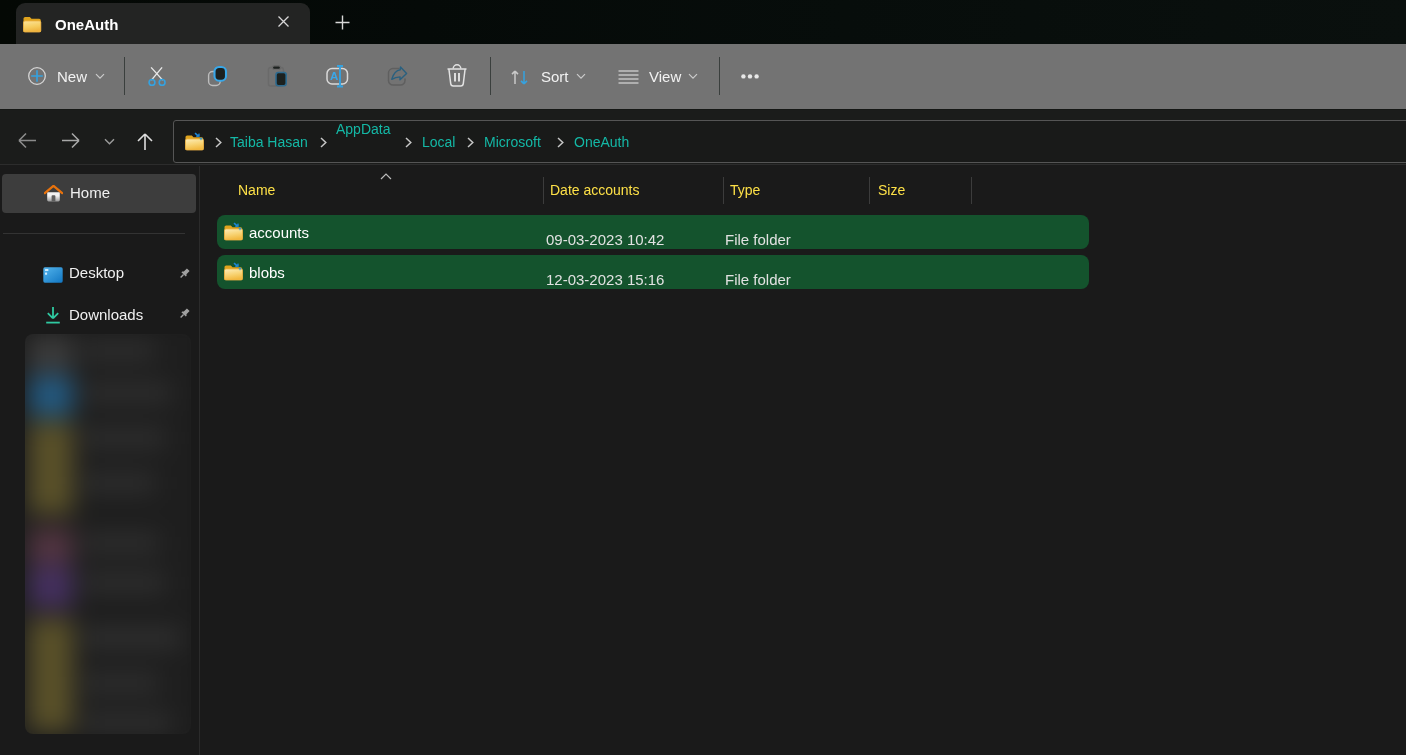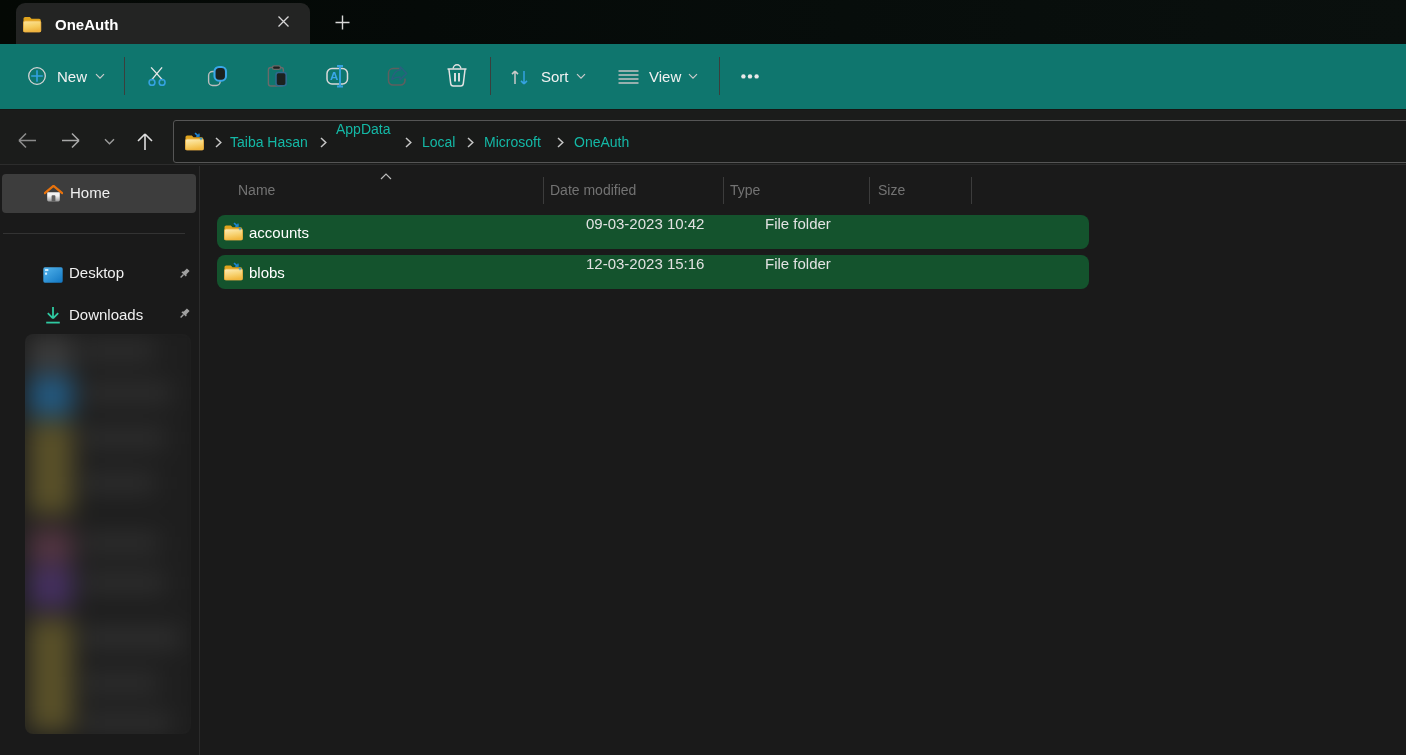--- a/index.html
+++ b/index.html
@@ -10,45 +10,45 @@
 
   
   #tabbar { left:0; top:0; width:1406px; height:44px;
     background:linear-gradient(90deg,#040804 0%,#050a08 30%,#070d0b 60%,#0a100e 100%); }
   #tab { left:16px; top:3px; width:294px; height:41px; background:#232423;
     border-radius:9px 9px 0 0; }
   #tabtitle { left:39px; top:13px; color:#ffffff; font-size:15px; font-weight:bold; }
   #newtab { left:335px; top:9px; width:26px; height:26px; }
 
   
-  #toolbar { left:0; top:44px; width:1406px; height:66px; background:#0f766e; }
+  #toolbar { left:0; top:44px; width:1406px; height:66px; background:#737373; }
   .tsep { top:13px; width:1px; height:38px; background:#3a3f3d; }
   #toolbar .lbl { color:#f2f2f2; font-size:15px; }
 
   
   #navbar { left:0; top:109px; width:1406px; height:56px; background:#1b1c1b; border-top:1px solid #151715;
     border-bottom:1px solid #2c2c2c; }
   #addrbox { left:173px; top:10px; width:1240px; height:43px; background:#191a19;
     border:1px solid #555555; border-radius:3px; }
   .crumb { color:#14b8a6; font-size:14px; }
 
   
   #sidebar { left:0; top:166px; width:199px; height:589px; background:#1a1a1a; }
   #vline { left:199px; top:166px; width:1px; height:589px; background:#2b2b2b; }
   #homerow { left:2px; top:8px; width:194px; height:39px; background:#3d3d3d; border-radius:4px; }
   .siderow-label { color:#f0f0f0; font-size:15px; }
   #sidesep { left:3px; top:67px; width:182px; height:1px; background:#333333; }
 
   
   #headers { left:200px; top:166px; width:1206px; height:40px; }
-  .hcol { color:#737373; font-size:14px; top:16px; }
+  .hcol { color:#fde047; font-size:14px; top:16px; }
   .hsep { top:11px; width:1px; height:27px; background:#3c3c3c; }
   .row { left:217px; width:872px; height:34px; background:#14532d; border-radius:8px; }
   .rowname { color:#ffffff; font-size:15px; top:9px; }
-  .rowmeta { color:#e2e2e2; font-size:15px; top:0;margin-left:40px; }
+  .rowmeta { color:#e2e2e2; font-size:15px; top:16px; }
 </style>
 </head>
 <body>
 <div id="stage">
 
   <div id="tabbar" class="abs">
     <div id="tab" class="abs">
       <svg class="abs" style="left:7px; top:13px" width="19" height="17" viewBox="0 0 19 17">
         <defs>
           <linearGradient id="fgt" x1="0" y1="0" x2="0.25" y2="1">
@@ -262,21 +262,21 @@
     </div>
   </div>
   <div id="vline" class="abs"></div>
 
   <div id="headers" class="abs">
     <span class="abs hcol" style="left:38px">Name</span>
     <svg class="abs" style="left:180px; top:7px" width="12" height="7" viewBox="0 0 12 7">
       <path d="M1 6 L6 1 L11 6" stroke="#bbbbbb" stroke-width="1.2" fill="none"></path>
     </svg>
     <div class="abs hsep" style="left:343px"></div>
-    <span class="abs hcol" style="left:350px">Date modified</span>
+    <span class="abs hcol" style="left:350px">Date accounts</span>
     <div class="abs hsep" style="left:523px"></div>
     <span class="abs hcol" style="left:530px">Type</span>
     <div class="abs hsep" style="left:669px"></div>
     <span class="abs hcol" style="left:678px">Size</span>
     <div class="abs hsep" style="left:771px"></div>
   </div>
 
   <div class="abs row" style="top:215px">
     <svg class="abs" style="left:7px; top:7px" width="19" height="19" viewBox="0 0 19 19">
       <defs>

